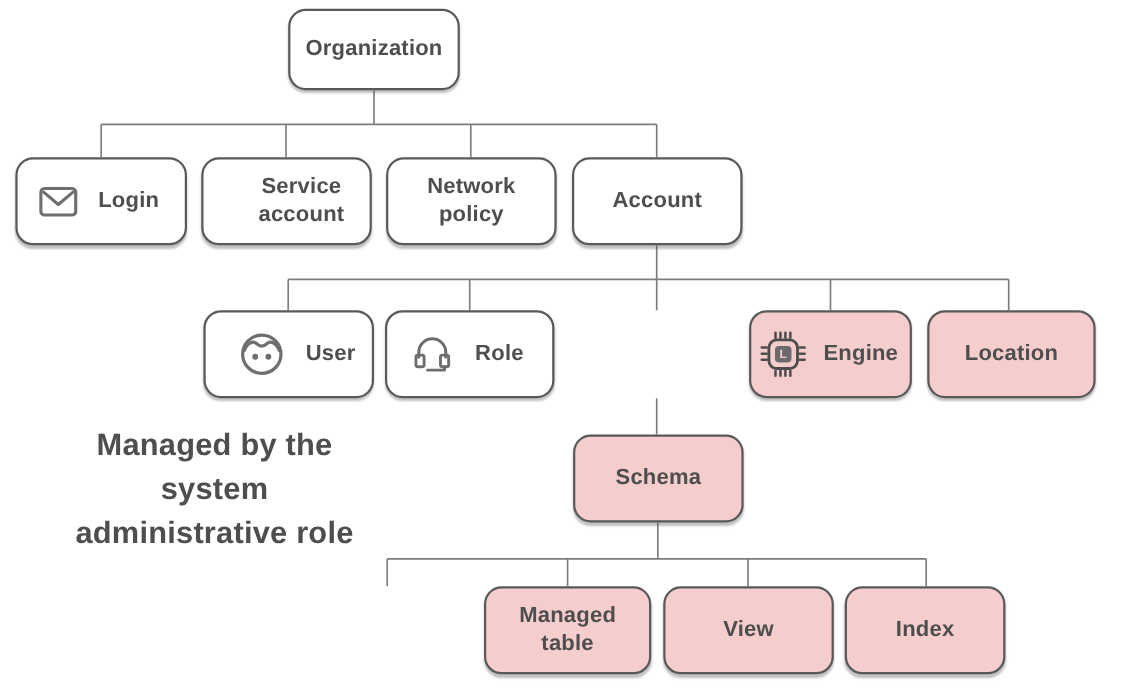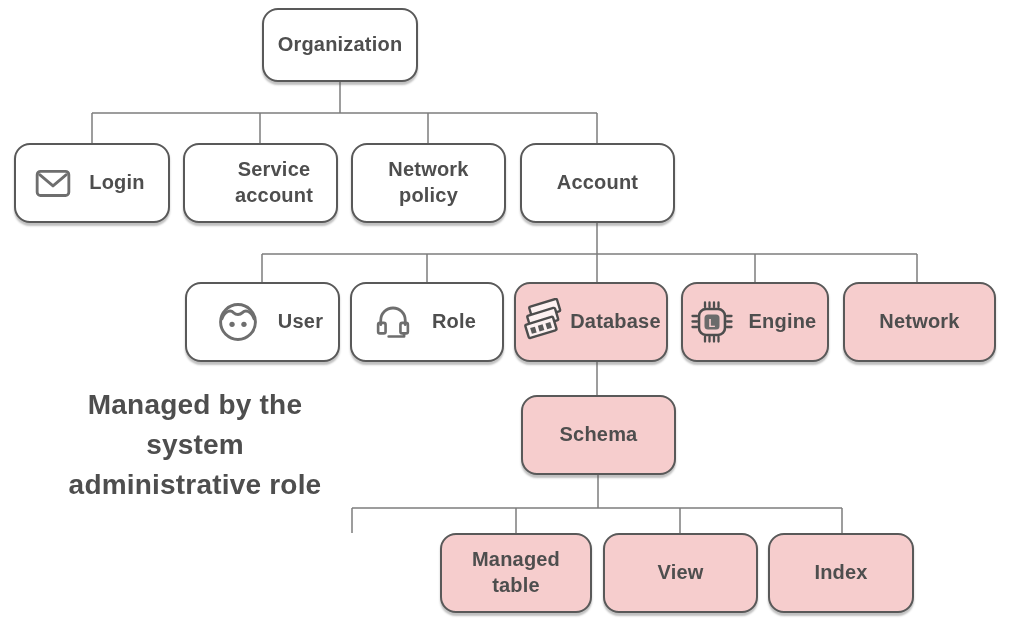--- a/index.html
+++ b/index.html
@@ -97,55 +97,40 @@
       <svg width="42" height="42" viewBox="0 0 48 48">
         <path d="M10,27 v-5 a14,14 0 0 1 28,0 v5" fill="none" stroke="#6e6e6e" stroke-width="3.2" stroke-linecap="round"></path>
         <rect x="7" y="25" width="8.5" height="12" rx="2" fill="none" stroke="#6e6e6e" stroke-width="3"></rect>
         <rect x="32.5" y="25" width="8.5" height="12" rx="2" fill="none" stroke="#6e6e6e" stroke-width="3"></rect>
         <path d="M36.7,37 v3.6 H19" fill="none" stroke="#6e6e6e" stroke-width="3" stroke-linecap="round" stroke-linejoin="round"></path>
       </svg>
     </span>
     <span class="lbl">Role</span>
   </div>
 
-  <div class="node pink n-database">
-    <span class="icon">
-      <svg width="48" height="48" viewBox="0 0 48 48">
-        <g transform="rotate(-17 24 24)">
-          <rect x="13" y="5" width="29" height="13" rx="1.5" fill="#fdf1f1" stroke="#4d4d4d" stroke-width="2.4"></rect>
-          <rect x="8.5" y="13" width="29" height="13" rx="1.5" fill="#fdf1f1" stroke="#4d4d4d" stroke-width="2.4"></rect>
-          <rect x="4" y="21" width="29" height="14" rx="1.5" fill="#fdf1f1" stroke="#4d4d4d" stroke-width="2.4"></rect>
-          <rect x="8" y="25.5" width="5" height="6" fill="#5a5a5a"></rect>
-          <rect x="16" y="25.5" width="5" height="6" fill="#5a5a5a"></rect>
-          <rect x="24" y="25.5" width="5" height="6" fill="#5a5a5a"></rect>
-        </g>
-      </svg>
-    </span>
-    <span class="lbl">Database</span>
-  </div>
 
   <div class="node pink n-engine">
     <span class="icon">
       <svg width="48" height="48" viewBox="0 0 48 48">
         <g stroke="#4d4d4d" stroke-width="2.3" stroke-linecap="round">
           <path d="M17,4.5 V9 M21.5,4.5 V9 M26,4.5 V9 M30.5,4.5 V9"></path>
           <path d="M17,39 V43.5 M21.5,39 V43.5 M26,39 V43.5 M30.5,39 V43.5"></path>
           <path d="M4.5,18 H9 M4.5,23.5 H9 M4.5,29 H9"></path>
           <path d="M39,18 H43.5 M39,23.5 H43.5 M39,29 H43.5"></path>
         </g>
         <rect x="11" y="11" width="26" height="26" rx="7" fill="none" stroke="#4d4d4d" stroke-width="2.6"></rect>
         <rect x="16.5" y="16.5" width="15" height="15" rx="3.5" fill="#6b6b6b"></rect>
         <text x="24" y="24.6" text-anchor="middle" dominant-baseline="central" font-family="Liberation Sans, DejaVu Sans, sans-serif" font-size="11" font-weight="bold" fill="#f6cdcd">L</text>
       </svg>
     </span>
     <span class="lbl">Engine</span>
   </div>
 
   <div class="node pink n-location">
-    <span class="lbl">Network</span>
+    <span class="lbl">Location</span>
   </div>
 
   <div class="node pink n-schema">
     <span class="lbl">Schema</span>
   </div>
 
 
   <div class="node pink n-managed-table wrap">
     <span class="lbl">Managed table</span>
   </div>

